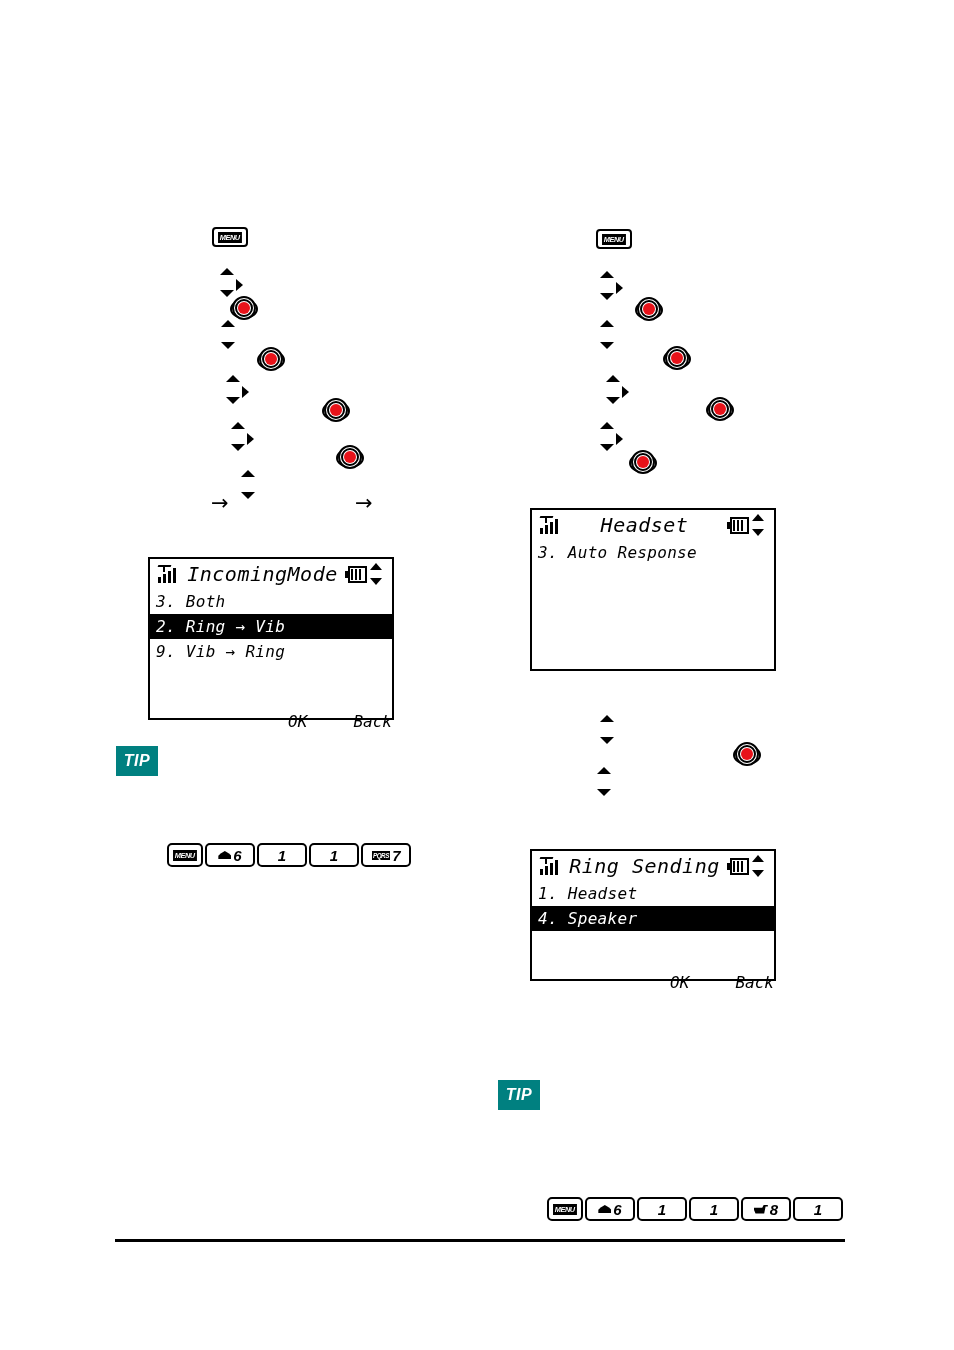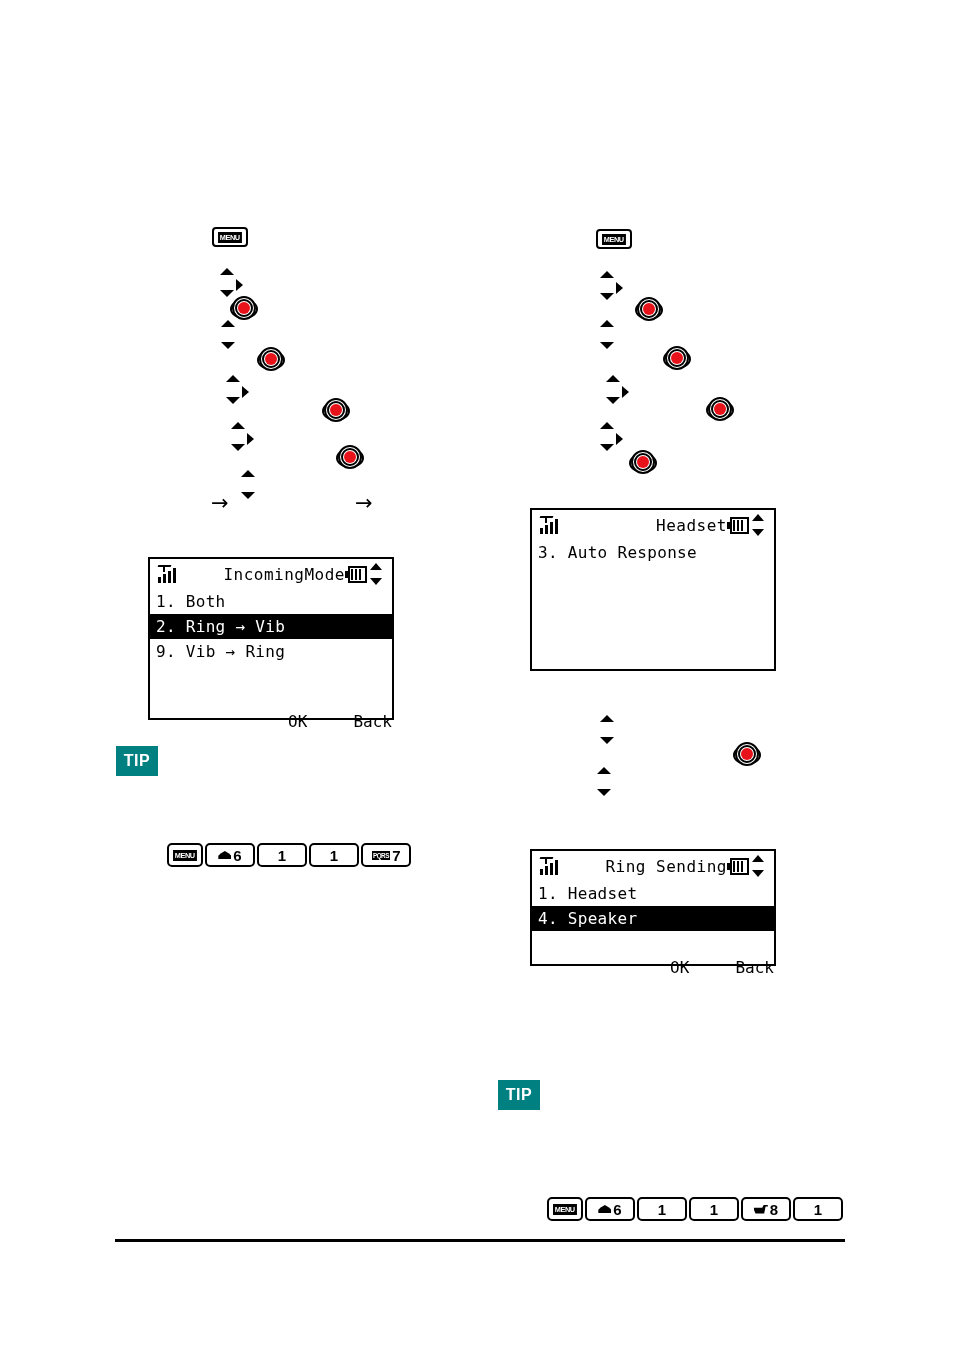--- a/index.html
+++ b/index.html
@@ -7,21 +7,21 @@
     padding: 0;
     background: #ffffff;
   }
   body {
     width: 954px;
     height: 1350px;
     position: relative;
     font-family: "Liberation Sans", sans-serif;
     overflow: hidden;
   }
-  .page { position: absolute; inset: 0; }
+  .page { position: absolute; inset: 0; font-style: italic; }
 
   
   .menukey {
     position: absolute;
     width: 36px;
     height: 20px;
     border: 2px solid #000;
     border-radius: 4px;
     background: #ffffff;
     box-sizing: border-box;
@@ -115,22 +115,22 @@
   }
   .lcd-head {
     position: relative;
     height: 30px;
     border-bottom: 0px;
     display: flex;
     align-items: center;
   }
   .lcd-title {
     flex: 1;
-    text-align: right;
-    font-size: 16px;
+    text-align: center;
+    font-size: 20px;
     letter-spacing: 0.5px;
     white-space: nowrap;
   }
   .sig {
     position: relative;
     width: 22px; height: 18px;
     margin-left: 8px;
     flex: 0 0 auto;
   }
   .sig .b { position: absolute; bottom: 0; width: 3px; background: #000; }
@@ -373,21 +373,21 @@
           <i class="seg s1"></i>
           <i class="seg s2"></i>
           <i class="seg s3"></i>
       </div>
       <div class="updown">
         <i class="u"></i>
           <i class="d"></i>
       </div>
     </div>
     <div class="lcd-list">
-      <div class="lcd-row">1. Both</div>
+      <div class="lcd-row">3. Both</div>
       <div class="lcd-row sel">2. Ring → Vib</div>
       <div class="lcd-row">9. Vib → Ring</div>
     </div>
     <div class="lcd-soft">
       <span class="ok">OK</span>
       <span class="back">Back</span>
     </div>
   </div>
 
   <div class="tip" style="left:116px; top:746px;">
@@ -505,21 +505,21 @@
     <i class="tri tri-up"></i>
       <i class="tri tri-down"></i>
   </div>
   <div class="enterkey" style="left:732px; top:740px;">
     <i class="ring-outer"></i>
       <i class="ring-mid"></i>
       <i class="ring-in"></i>
       <i class="dot"></i>
   </div>
 
-  <div class="lcd" style="left:530px; top:849px; width:246px; height:117px;">
+  <div class="lcd" style="left:530px; top:849px; width:246px; height:132px;">
     <div class="lcd-head">
       <div class="sig">
         <i class="ant"></i>
           <i class="mast"></i>
         <i class="b b1"></i>
           <i class="b b2"></i>
           <i class="b b3"></i>
           <i class="b b4"></i>
       </div>
       <div class="lcd-title">Ring Sending</div>

